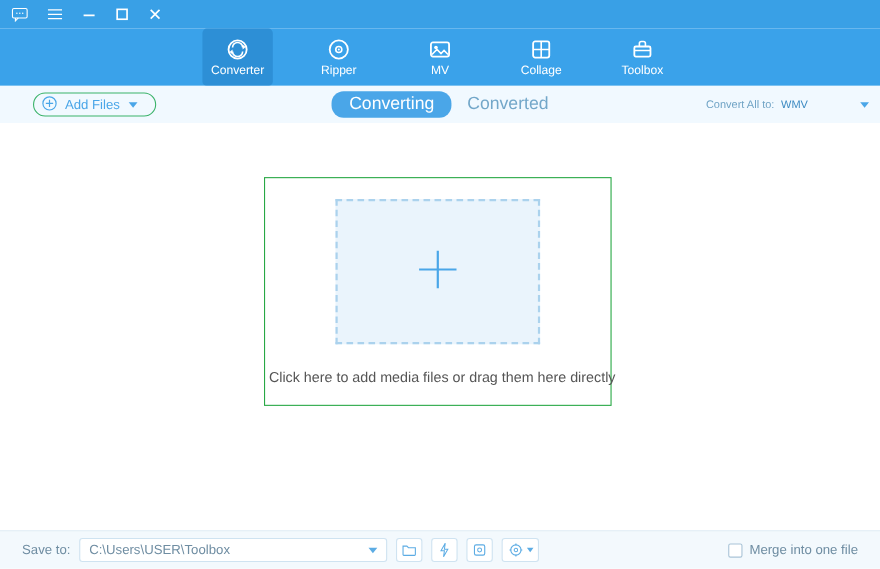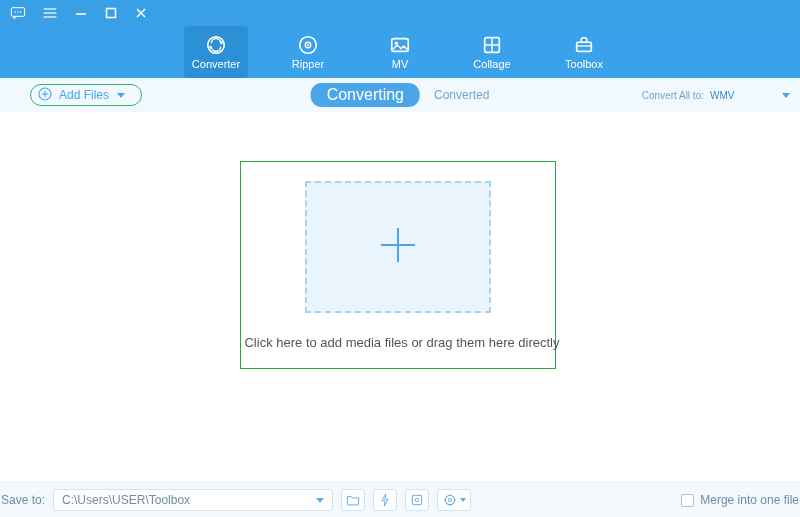--- a/index.html
+++ b/index.html
@@ -37,21 +37,21 @@
   .add-files {
     position: absolute; left: 30px; display: flex; align-items: center; gap: 6px;
     padding: 2px 16px 2px 6px; border: 1.5px solid #3bb36a; border-radius: 50%/50%;
     border-radius: 999px; height: 22px; color: #4aa6e8;
   }
   .add-files svg { width: 16px; height: 16px; }
   .add-files .tri { width:0;height:0;border-left:4px solid transparent;border-right:4px solid transparent;border-top:5px solid #4aa6e8; margin-left:2px;}
 
   .status-tabs { position: absolute; left: 50%; transform: translateX(-50%); display: flex; gap: 14px; align-items:center;}
   .status-pill { background:#4aa6e8; color:#fff; padding:3px 16px; border-radius: 11px; font-size:16px;}
-  .status-plain { color:#73a7c9; font-size:12px; }
+  .status-plain { color:#73a7c9; font-size:16px; }
 
   .convert-target { position:absolute; right:10px; display:flex; align-items:center; gap:6px; font-size:10px;}
   .convert-target .lbl { color:#6fa3c5;}
   .convert-target .sel { width:80px; color:#3c8ac2; display:flex; align-items:center; justify-content:space-between;}
   .sel .tri { width:0;height:0;border-left:4px solid transparent;border-right:4px solid transparent;border-top:5px solid #4aa6e8;}
 
   
   .main { position: relative; height: 370px; background:#fff; }
   .drop-outer {
     position:absolute; left:240px; top:49px; width:316px; height:208px;
@@ -65,21 +65,21 @@
   .drop-inner svg { width:50px; height:50px; }
   .drop-msg {
     position:absolute; left:240px; top:223px; width:324px; text-align:center;
     font-size:13px; color:#555;
   }
 
   
   .footer {
     position:absolute; bottom:0; left:0; right:0; height:35px;
     background:#f3f9fd; border-top:1px solid #e3eef6;
-    display:flex; align-items:center; padding:0 1px; font-size:12px; color:#6f8da2;
+    display:flex; align-items:center; padding:0 20px; font-size:12px; color:#6f8da2;
     gap:8px;
   }
   .path-box {
     flex: 0 0 280px; height:22px; border:1px solid #cfe3f1; background:#fff;
     border-radius:3px; display:flex; align-items:center; justify-content:space-between;
     padding:0 8px; color:#6f8da2;
   }
   .path-box .tri { width:0;height:0;border-left:4px solid transparent;border-right:4px solid transparent;border-top:5px solid #5cace4;}
   .icon-btn {
     width:24px;height:22px;border:1px solid #cfe3f1;background:#fff;border-radius:3px;

